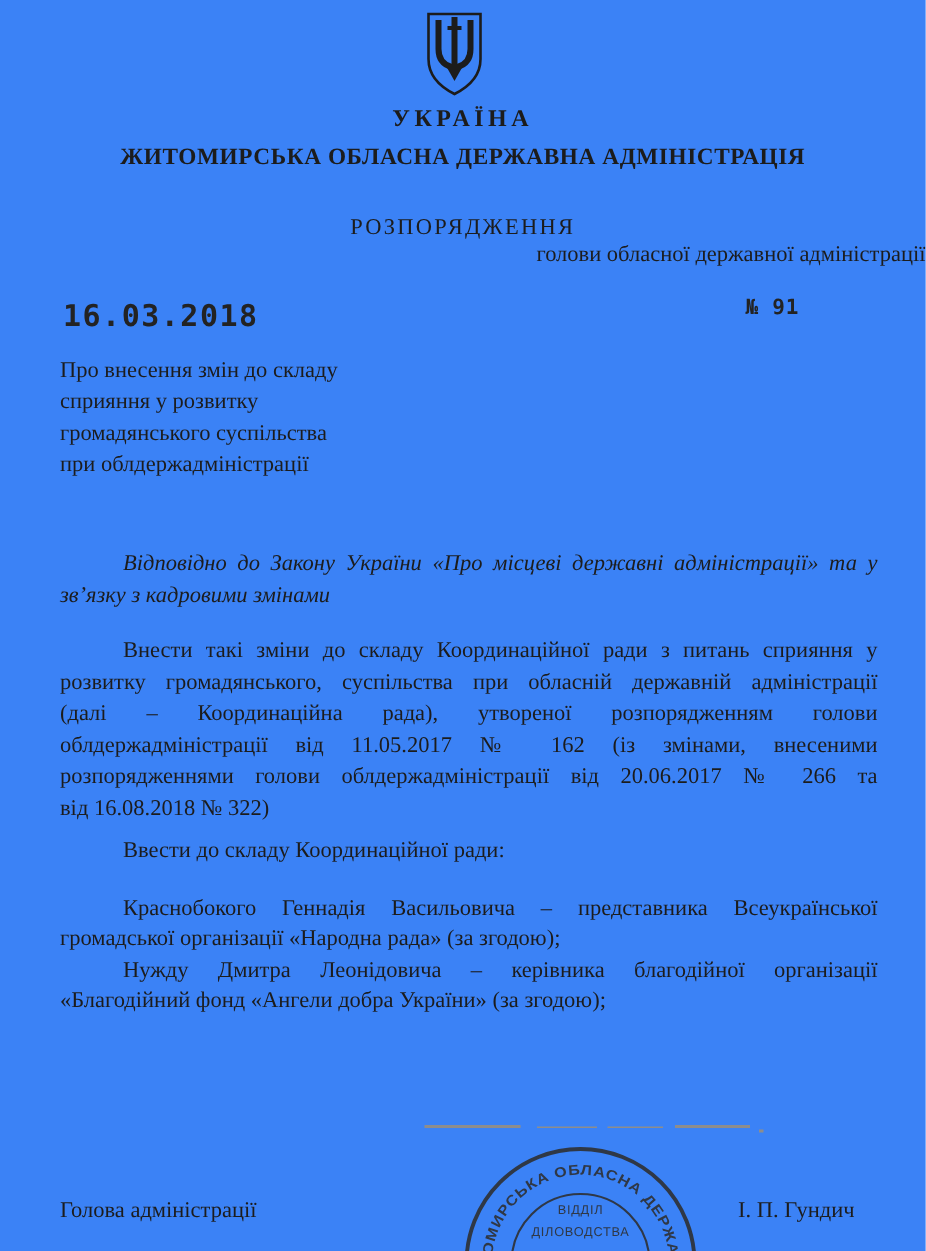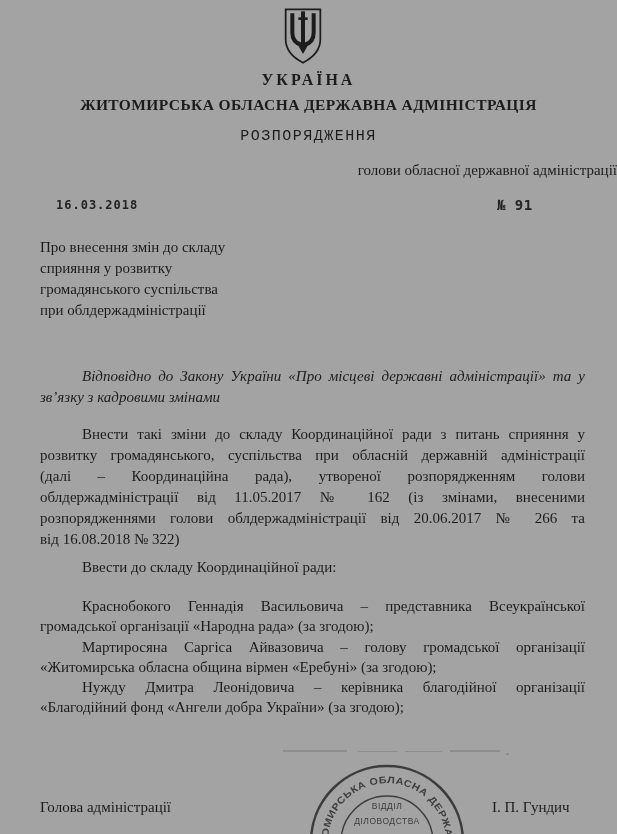--- a/index.html
+++ b/index.html
@@ -2,21 +2,21 @@
 <html lang="uk"><head>
 <meta charset="utf-8">
 <style>
   html, body { margin: 0; padding: 0; }
   body { background: #ffffff; }
   .page {
     position: relative;
     width: 617px;
     height: 834px;
     margin: 0 auto;
-    background: #a3a3a3;
+    background: #3b82f6;
     overflow: hidden;
     font-family: "Liberation Serif", serif;
     color: #1c1c1c;
   }
   .abs { position: absolute; }
   .center { left: 0; width: 617px; text-align: center; }
 
   .emblem { left: 283px; top: 7px; width: 40px; height: 58px; }
 
   .country-name {
@@ -25,39 +25,37 @@
     font-weight: bold;
     letter-spacing: 3px;
   }
   .org-name {
     top: 96px;
     font-size: 15.5px;
     font-weight: bold;
     letter-spacing: 0.4px;
   }
   .doc-type {
-    top: 128px;
+    top: 144px;
     font-size: 15px;
     letter-spacing: 1.5px;
-    font-family: Liberation Mono, monospace;
   }
   .doc-subtitle {
     top: 162px;
     font-size: 15px;
     text-align: right;
   }
 
   .doc-date {
     left: 42px; top: 198px;
     font-family: "DejaVu Sans Mono", monospace;
-    font-size: 12px;
+    font-size: 20px;
     font-weight: bold;
     letter-spacing: 1px;
     color: #232323;
-    margin-left: 14px;
   }
   .doc-number {
     left: 497px; top: 197px;
     font-family: "DejaVu Sans Mono", monospace;
     font-size: 14px;
     font-weight: bold;
     letter-spacing: 0.5px;
     color: #232323;
   }
 
@@ -135,24 +133,20 @@
   <div class="abs textblock para3">
     <div class="line ind">Ввести до складу Координаційної ради:</div>
   </div>
 
   <div class="abs textblock list-block">
     <div>
       <div class="line just ind">Краснобокого Геннадія Васильовича – представника Всеукраїнської</div>
       <div class="line">громадської організації «Народна рада» (за згодою);</div>
     </div>
     <div>
-      <div class="line just ind">Мартиросяна Саргіса Айвазовича – голову громадської організації</div>
-      <div class="line">«Житомирська обласна община вірмен «Еребуні» (за згодою);</div>
-    </div>
-    <div>
       <div class="line just ind">Нужду Дмитра Леонідовича – керівника благодійної організації</div>
       <div class="line">«Благодійний фонд «Ангели добра України» (за згодою);</div>
     </div>
   </div>
 
   <div class="artifact" style="left:283px; top:750px; width:64px; height:2px;"></div>
   <div class="artifact" style="left:358px; top:751px; width:40px; height:1px;"></div>
   <div class="artifact" style="left:405px; top:751px; width:37px; height:1px;"></div>
   <div class="artifact" style="left:450px; top:750px; width:50px; height:2px;"></div>
   <div class="artifact" style="left:506px; top:753px; width:3px; height:2px;"></div>

